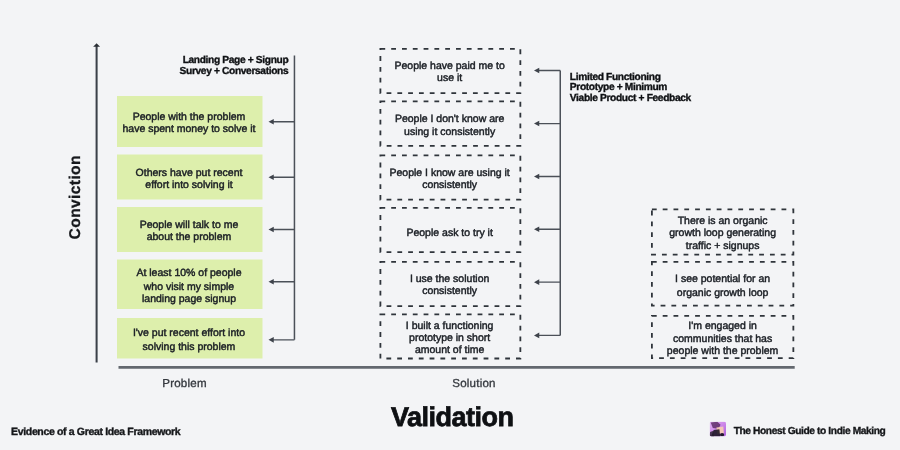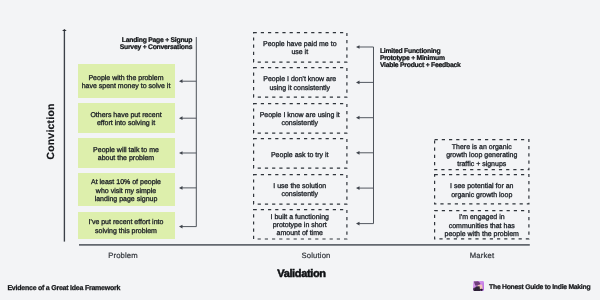--- a/index.html
+++ b/index.html
@@ -26,21 +26,21 @@
     font-size:7px; line-height:8.4px; box-sizing:border-box; padding:0 1px; }
   .dbox > svg { position:absolute; left:0; top:0; overflow:visible; }
   .cardtxt > div { white-space:nowrap; }
   .cardtxt { -webkit-text-stroke:0.3px #1a1e24; margin-top:4.5px; }
 
   .conn { position:absolute; }
 
   .caption { position:absolute; font-size:7.7px; color:#35393f; text-align:center; letter-spacing:0.15px;
     -webkit-text-stroke:0.22px #35393f; }
   .title { position:absolute; left:241.5px; width:120px; text-align:center; top:267.5px;
-    font-size:11px; font-weight:700; color:#0e1013; letter-spacing:-0.35px;
+    font-size:18px; font-weight:700; color:#0e1013; letter-spacing:-0.35px;
     -webkit-text-stroke:0.5px #0e1013; }
   .footL { position:absolute; left:7.4px; top:285.2px; font-size:7.0px; font-weight:700;
     color:#15171a; white-space:nowrap; letter-spacing:-0.23px; -webkit-text-stroke:0.26px #15171a; }
   .footR { position:absolute; left:489.1px; top:283.5px; font-size:6.8px; font-weight:700;
     color:#15171a; white-space:nowrap; letter-spacing:-0.26px; -webkit-text-stroke:0.24px #15171a; }
   .logo { position:absolute; left:473px; top:280.7px; width:11.2px; height:10.2px;
     border-radius:1.4px; overflow:hidden; }
   .logo svg { display:block; }
 
   .annot { position:absolute; font-size:6.8px; font-weight:700; line-height:6.95px; color:#0f1114;
@@ -212,21 +212,20 @@
         <svg width="95.5" height="29.4">
           <rect x="0.6" y="0.6" width="94.3" height="28.2" fill="none" stroke="#2f343b" stroke-width="1.2" stroke-dasharray="3.2 4"></rect>
         </svg>
         <div class="cardtxt">
           <div>I'm engaged in</div>
           <div>communities that has</div>
           <div>people with the problem</div>
         </div>
       </div>
     </div>
-  <div class="caption" id="cap-market" style="left: 422px; width: 120px; top: 251.1px;">Market</div>
 
   <div class="title">Validation</div>
 
   <div class="footL">Evidence of a Great Idea Framework</div>
   <div class="logo">
     <svg width="11.2" height="10.2" viewBox="0 0 112 102">
       <defs>
         <linearGradient id="lg" x1="0" y1="0" x2="1" y2="1">
           <stop offset="0" stop-color="#e2b4f3"></stop>
           <stop offset="0.45" stop-color="#cf8bea"></stop>

